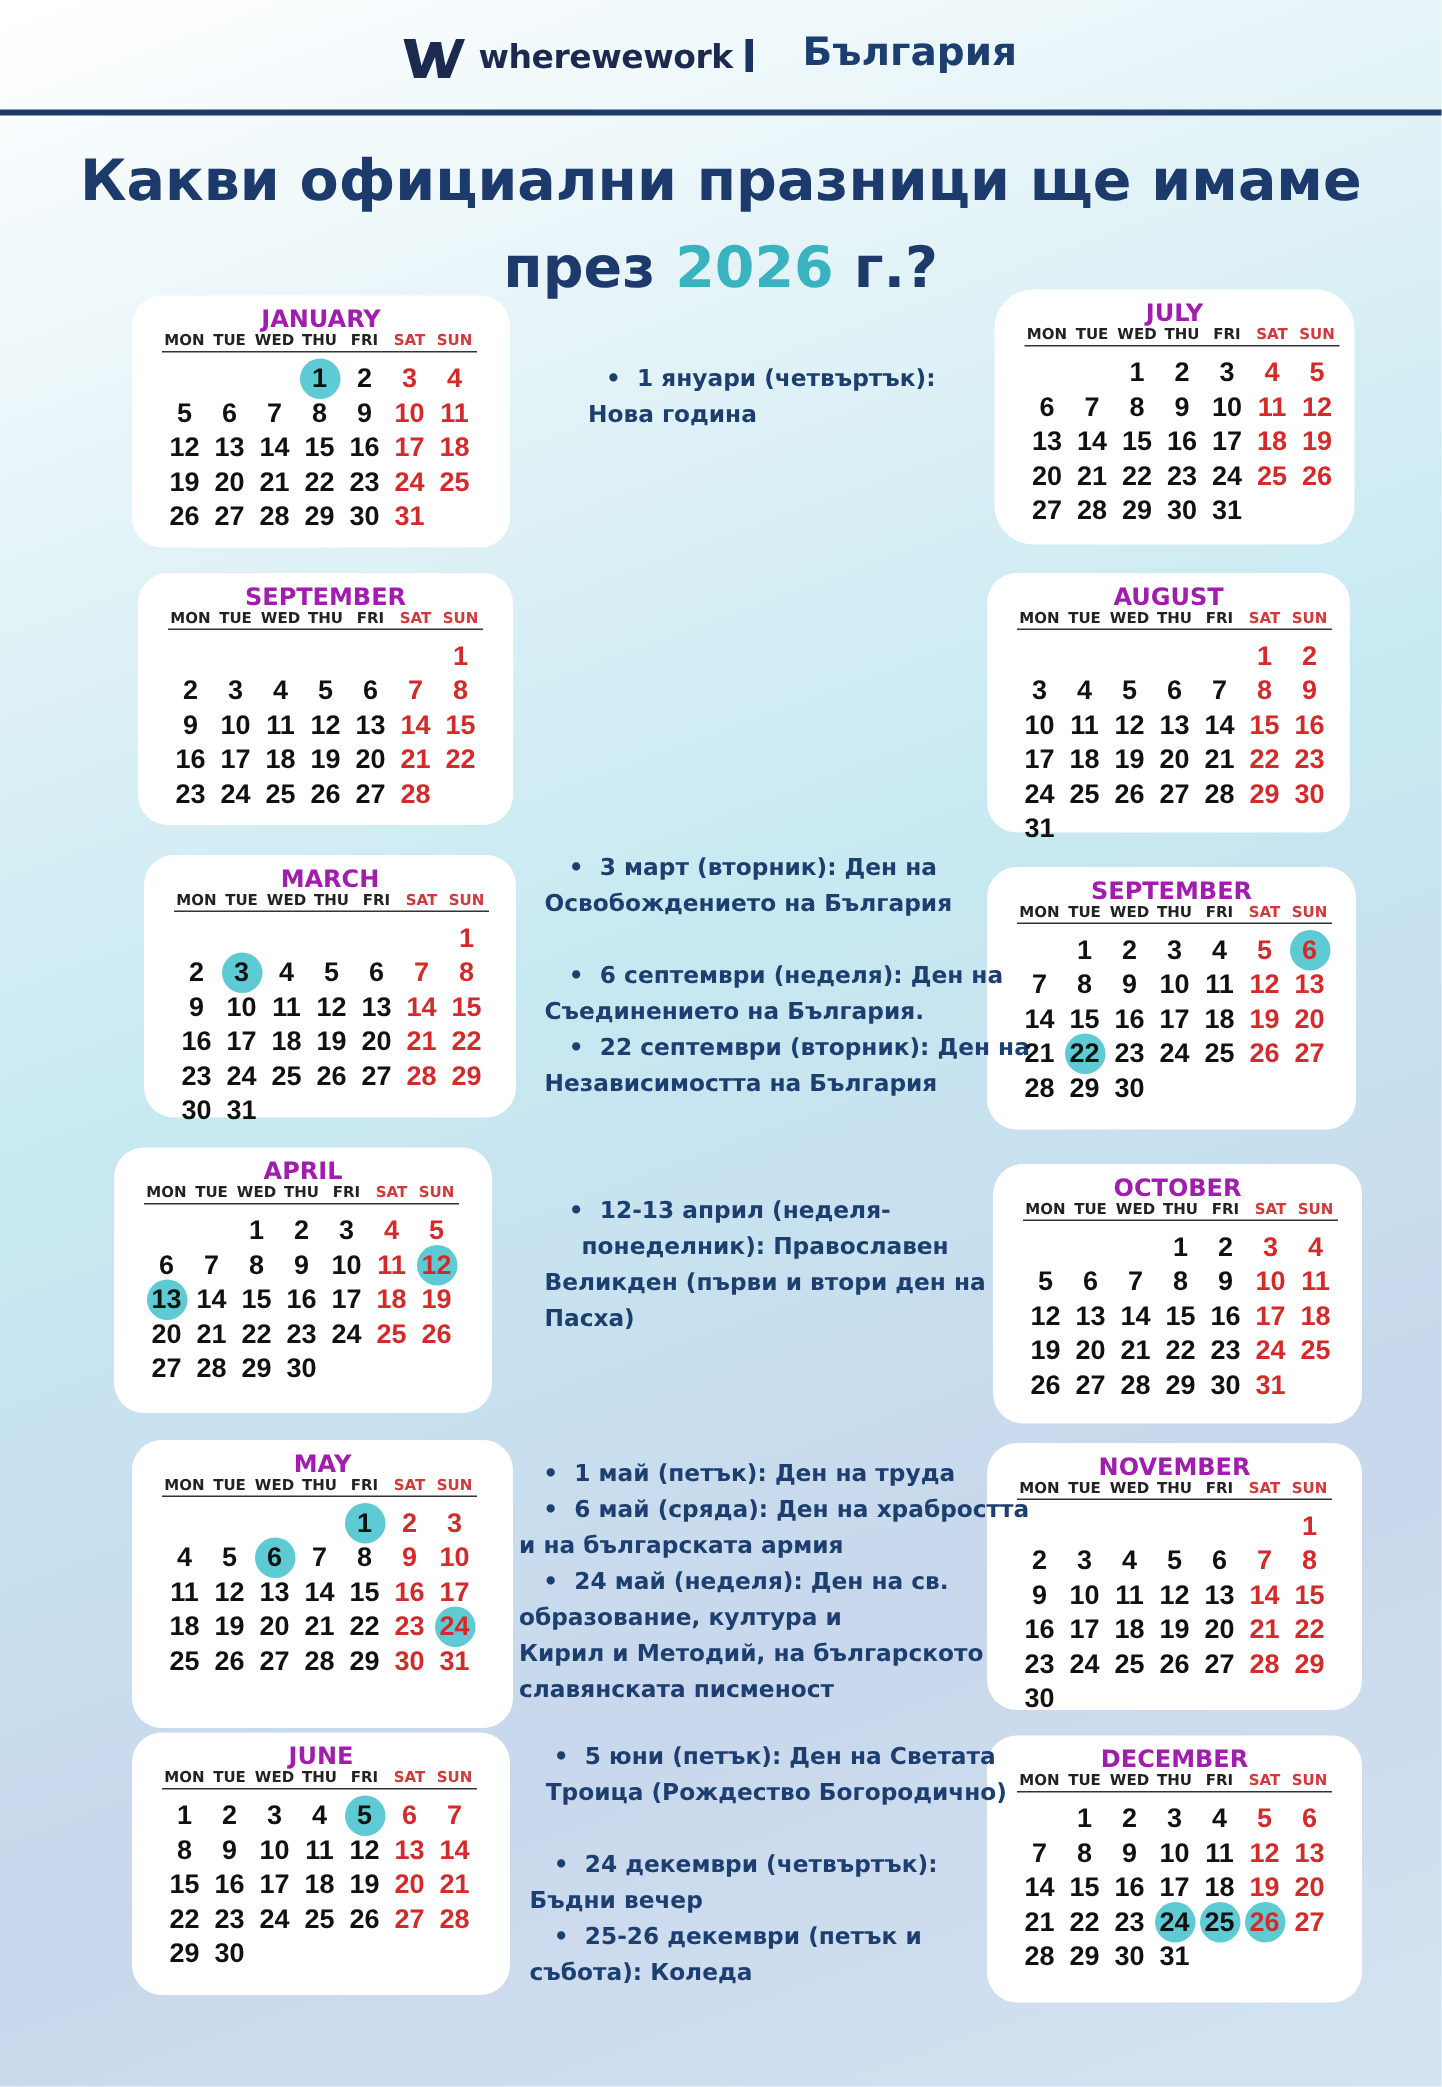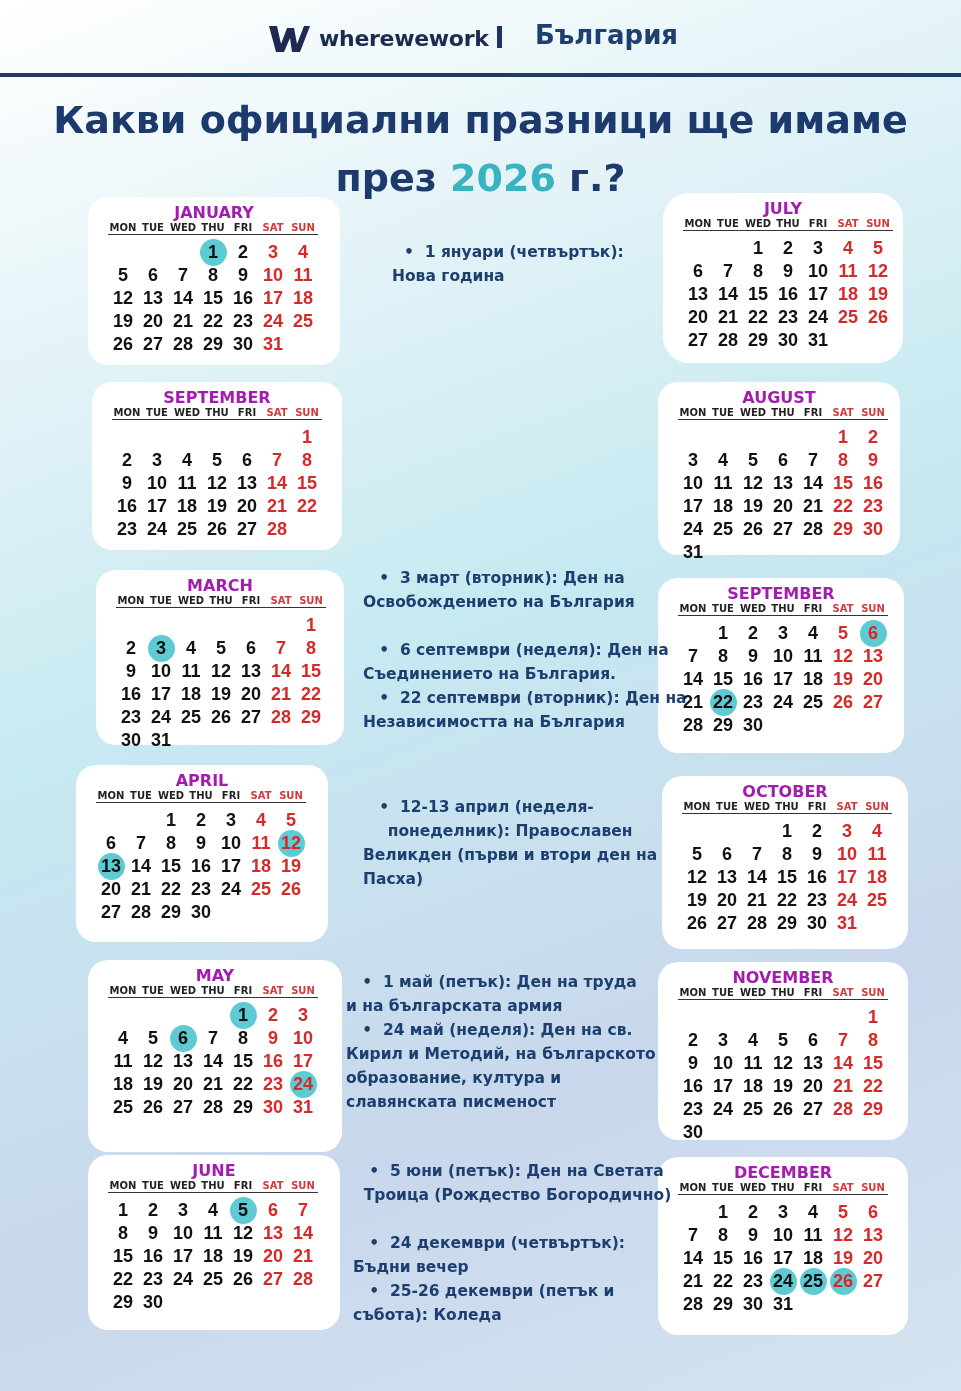--- a/index.html
+++ b/index.html
@@ -639,24 +639,25 @@
       <span class="b" style="white-space: pre;">Независимостта на България</span>
     </div>
     <div class="note" style="left: 363px; top: 795px;">
       <span class="b" style="white-space: pre;">   •  12-13 април (неделя-</span>
       <span class="b" style="white-space: pre; text-align: center;">понеделник): Православен</span>
       <span class="b" style="white-space: pre;">Великден (първи и втори ден на</span>
       <span class="b" style="white-space: pre;">Пасха)</span>
     </div>
     <div class="note" style="left: 346px; top: 970px;">
       <span class="b" style="white-space: pre;">   •  1 май (петък): Ден на труда</span>
+      <span class="b" style="white-space: pre;">   •  6 май (сряда): Ден на храбростта</span>
       <span class="b" style="white-space: pre;">и на българската армия</span>
       <span class="b" style="white-space: pre;">   •  24 май (неделя): Ден на св.</span>
+      <span class="b" style="white-space: pre;">образование, култура и</span>
       <span class="b" style="white-space: pre;">Кирил и Методий, на българското</span>
-      <span class="b" style="white-space: pre;">образование, култура и</span>
       <span class="b" style="white-space: pre;">славянската писменост</span>
     </div>
     <div class="note" style="left: 353px; top: 1159px;">
       <span class="b" style="white-space: pre;">   •  5 юни (петък): Ден на Светата</span>
       <span class="b" style="white-space: pre;">  Троица (Рождество Богородично)</span>
       <span class="b" style="white-space: pre;"> </span>
       <span class="b" style="white-space: pre;">   •  24 декември (четвъртък):</span>
       <span class="b" style="white-space: pre;">Бъдни вечер</span>
       <span class="b" style="white-space: pre;">   •  25-26 декември (петък и</span>
       <span class="b" style="white-space: pre;">събота): Коледа</span>

